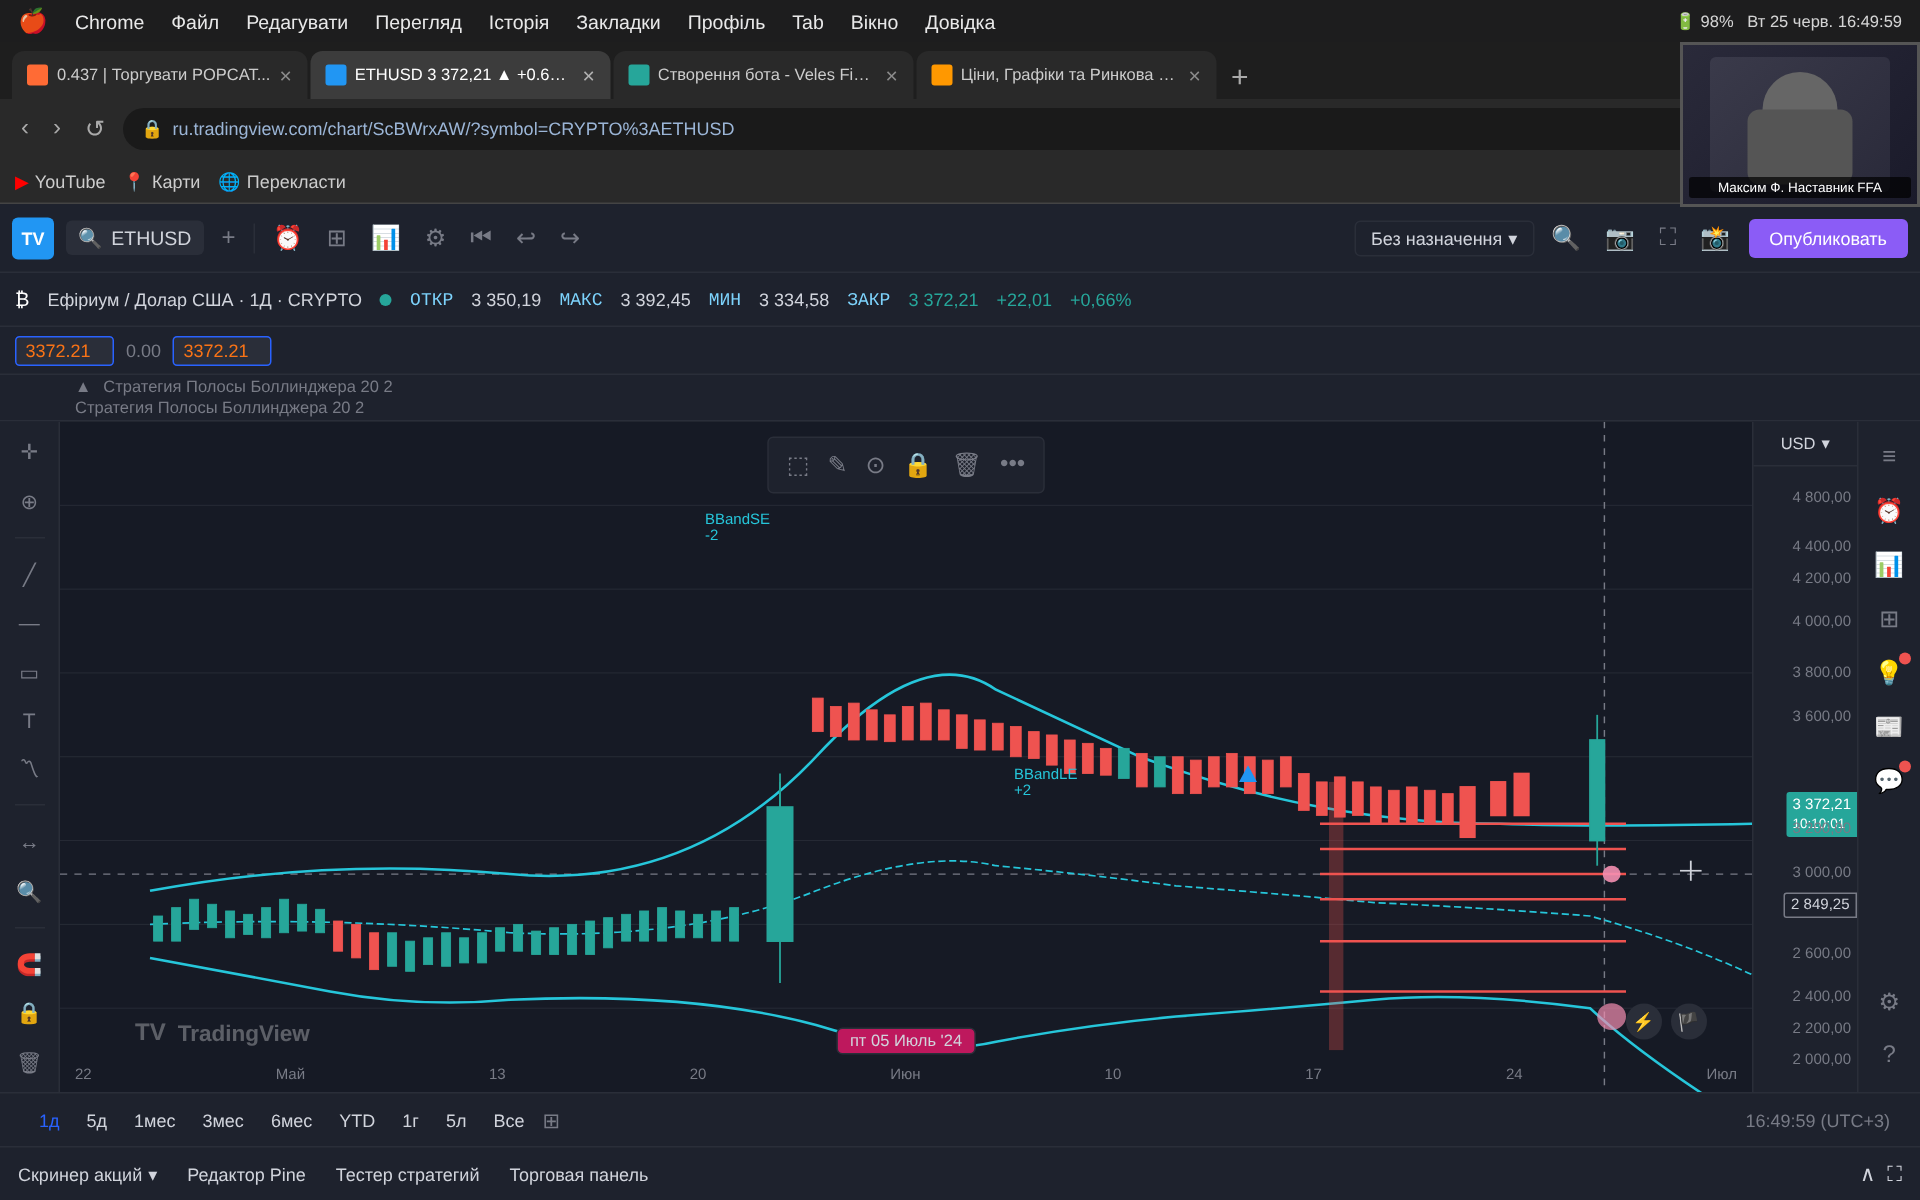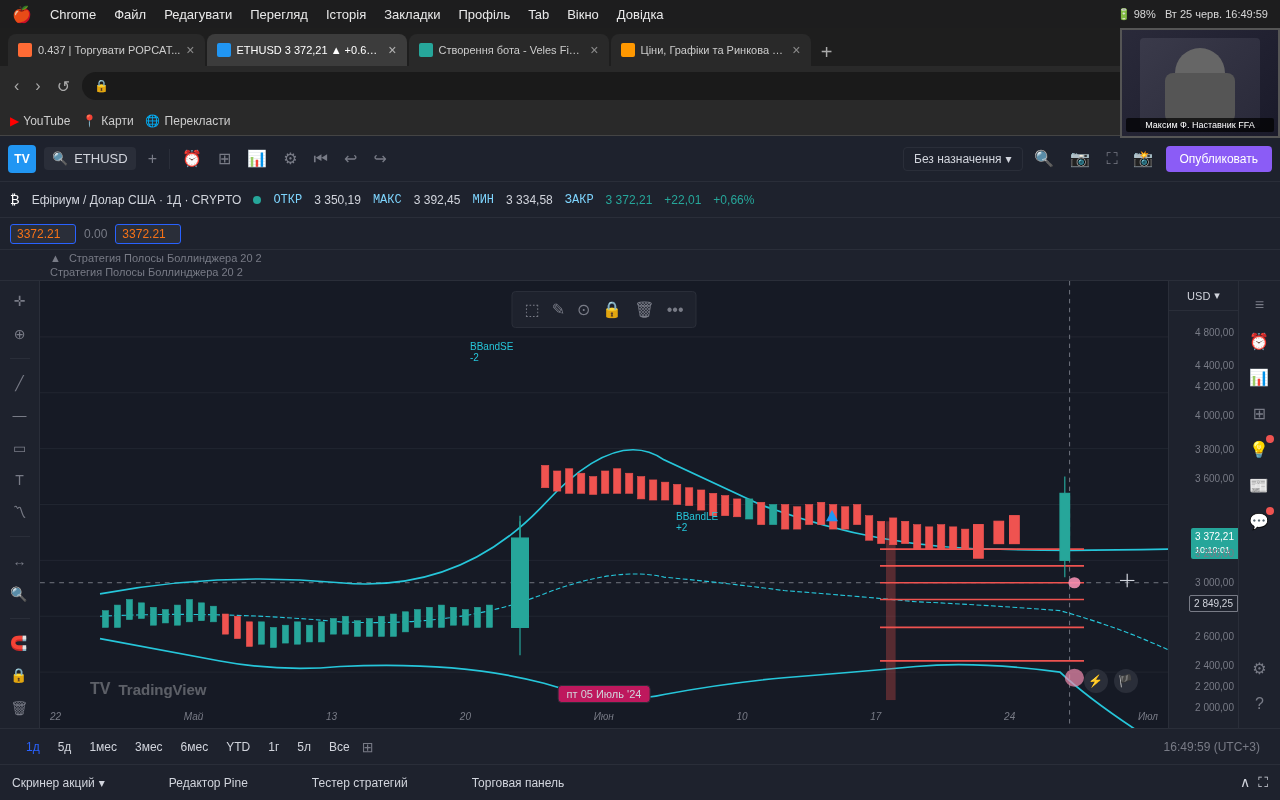--- a/index.html
+++ b/index.html
@@ -150,21 +150,21 @@
     }
     .time-btn.active { color: #2962ff; }
     .bottom-right { margin-left: auto; color: #787b86; }
 
     
     .bottom-panel {
       height: 36px; background: #1e222d; border-top: 1px solid #2a2e39;
       display: flex; align-items: center; padding: 0 12px; gap: 20px;
       font-size: 12px; color: #d1d4dc;
     }
-    .panel-tab { cursor: pointer; display: flex; align-items: center; gap: 4px; margin-left: 44px; }
+    .panel-tab { cursor: pointer; display: flex; align-items: center; gap: 4px; }
     .screener-btn {
       display: flex; align-items: center; gap: 4px; cursor: pointer;
     }
 
     
     .chart-svg { position: absolute; top: 0; left: 0; width: 100%; height: 100%; }
 
     
     .chart-tooltip {
       position: absolute; background: #1e222d; border: 1px solid #2a2e39;
@@ -254,20 +254,21 @@
     </div>
     <div class="tab-new">+</div>
   </div>
 
   <div class="address-bar">
     <span class="nav-btn">‹</span>
     <span class="nav-btn">›</span>
     <span class="nav-btn">↺</span>
     <div class="url-box">
       <span style="color:#aaa; font-size:12px;">🔒</span>
+      <span class="url-text">ru.tradingview.com/chart/ScBWrxAW/?symbol=CRYPTO%3AETHUSD</span>
     </div>
     <div class="addr-icons">
       <span>☆</span>
       <span>🧩</span>
       <span>👤</span>
       <span>⋮</span>
     </div>
   </div>
 
   <div class="bookmarks-bar">
@@ -516,21 +517,21 @@
       </svg>
 
       <div class="bb-label" style="top:60px; left:430px; color:#26c6da; font-size:10px; white-space:pre;">BBandSE<br>-2</div>
 
       <div class="bb-label2" style="top:230px; left:636px; color:#26c6da; font-size:10px; white-space:pre;">BBandLE<br>+2</div>
 
       <div class="chart-tooltip date-tooltip" style="bottom:25px; left:50%; transform:translateX(-50%);">
         <span>пт 05 Июль '24</span>
       </div>
 
-      <div style="position:absolute; bottom:0; left:0; right:0; height:24px; display:flex; align-items:center; padding:0 10px;font-style:italic;">
+      <div style="position:absolute; bottom:0; left:0; right:0; height:24px; display:flex; align-items:center; padding:0 10px;">
         <div style="display:flex; justify-content:space-between; width:100%; font-size:10px; color:#787b86;">
           <span>22</span>
           <span>Май</span>
           <span>13</span>
           <span>20</span>
           <span>Июн</span>
           <span>10</span>
           <span>17</span>
           <span>24</span>
           <span>Июл</span>

